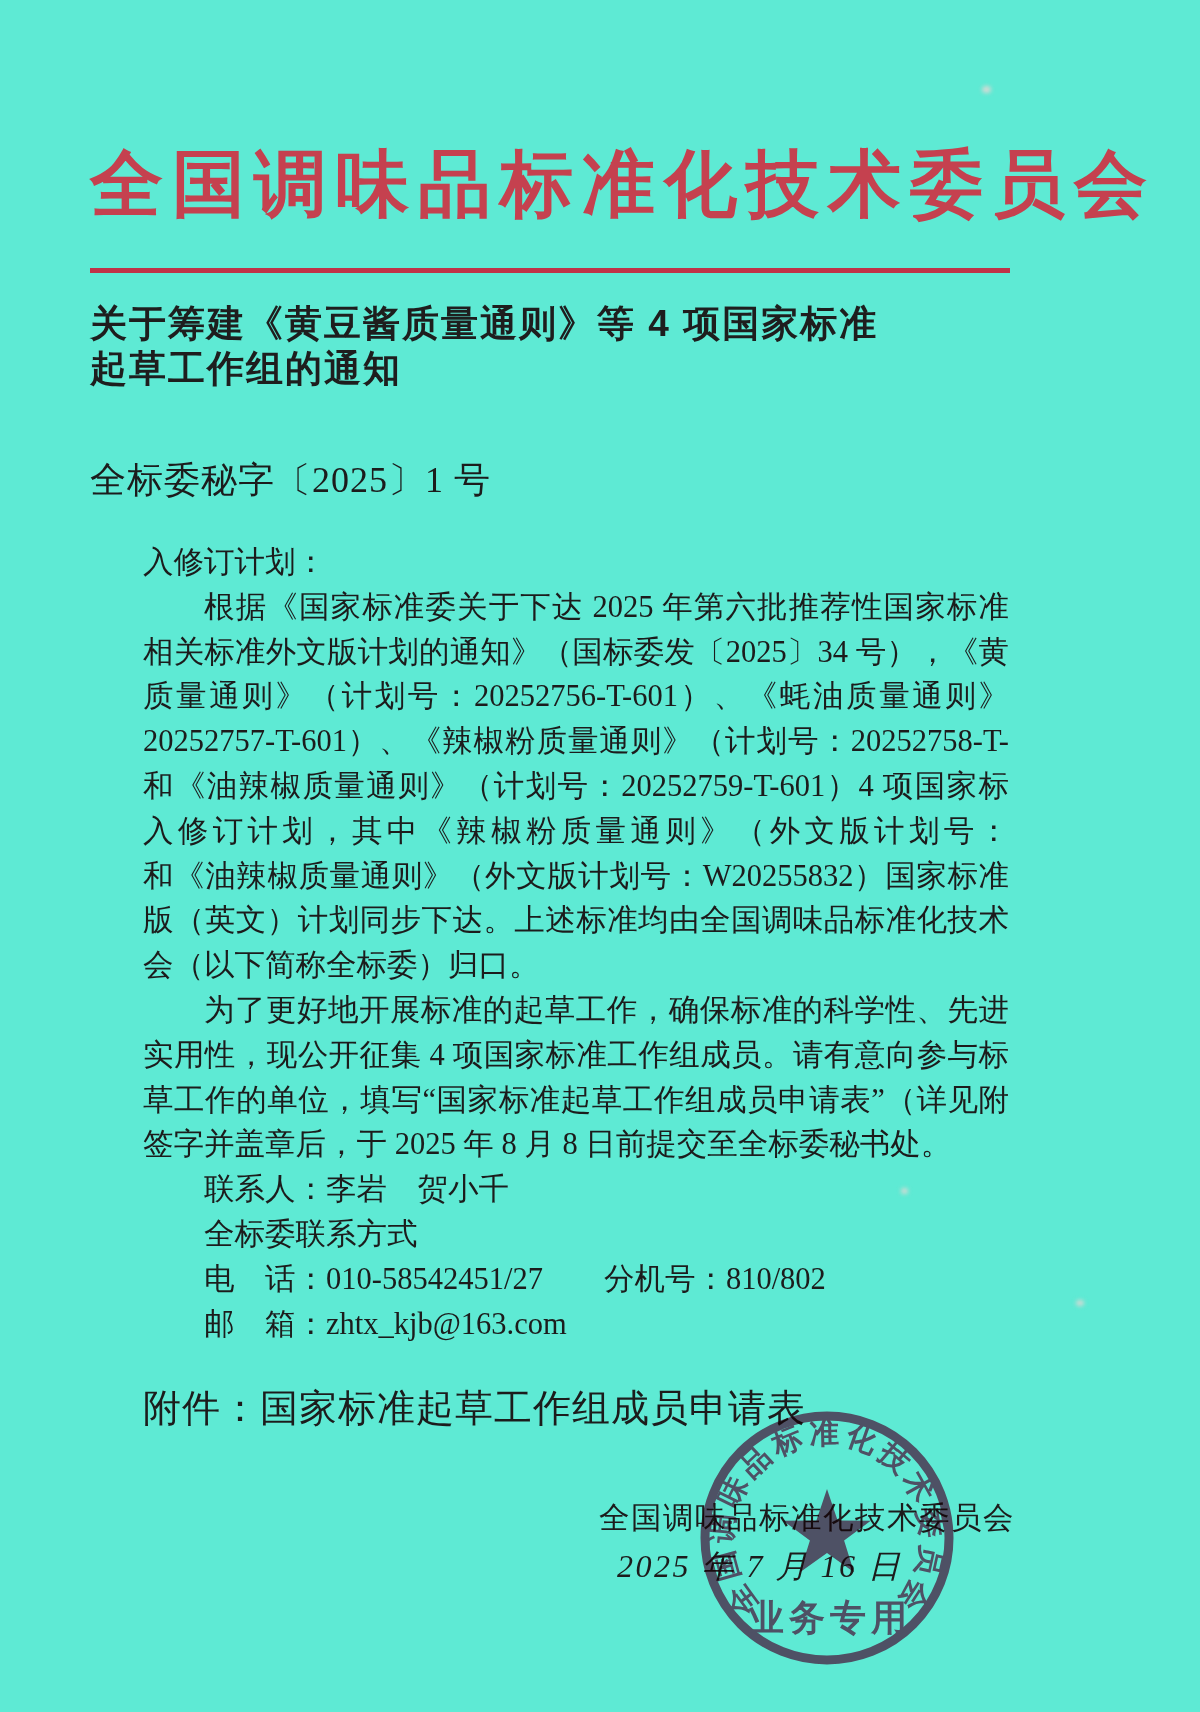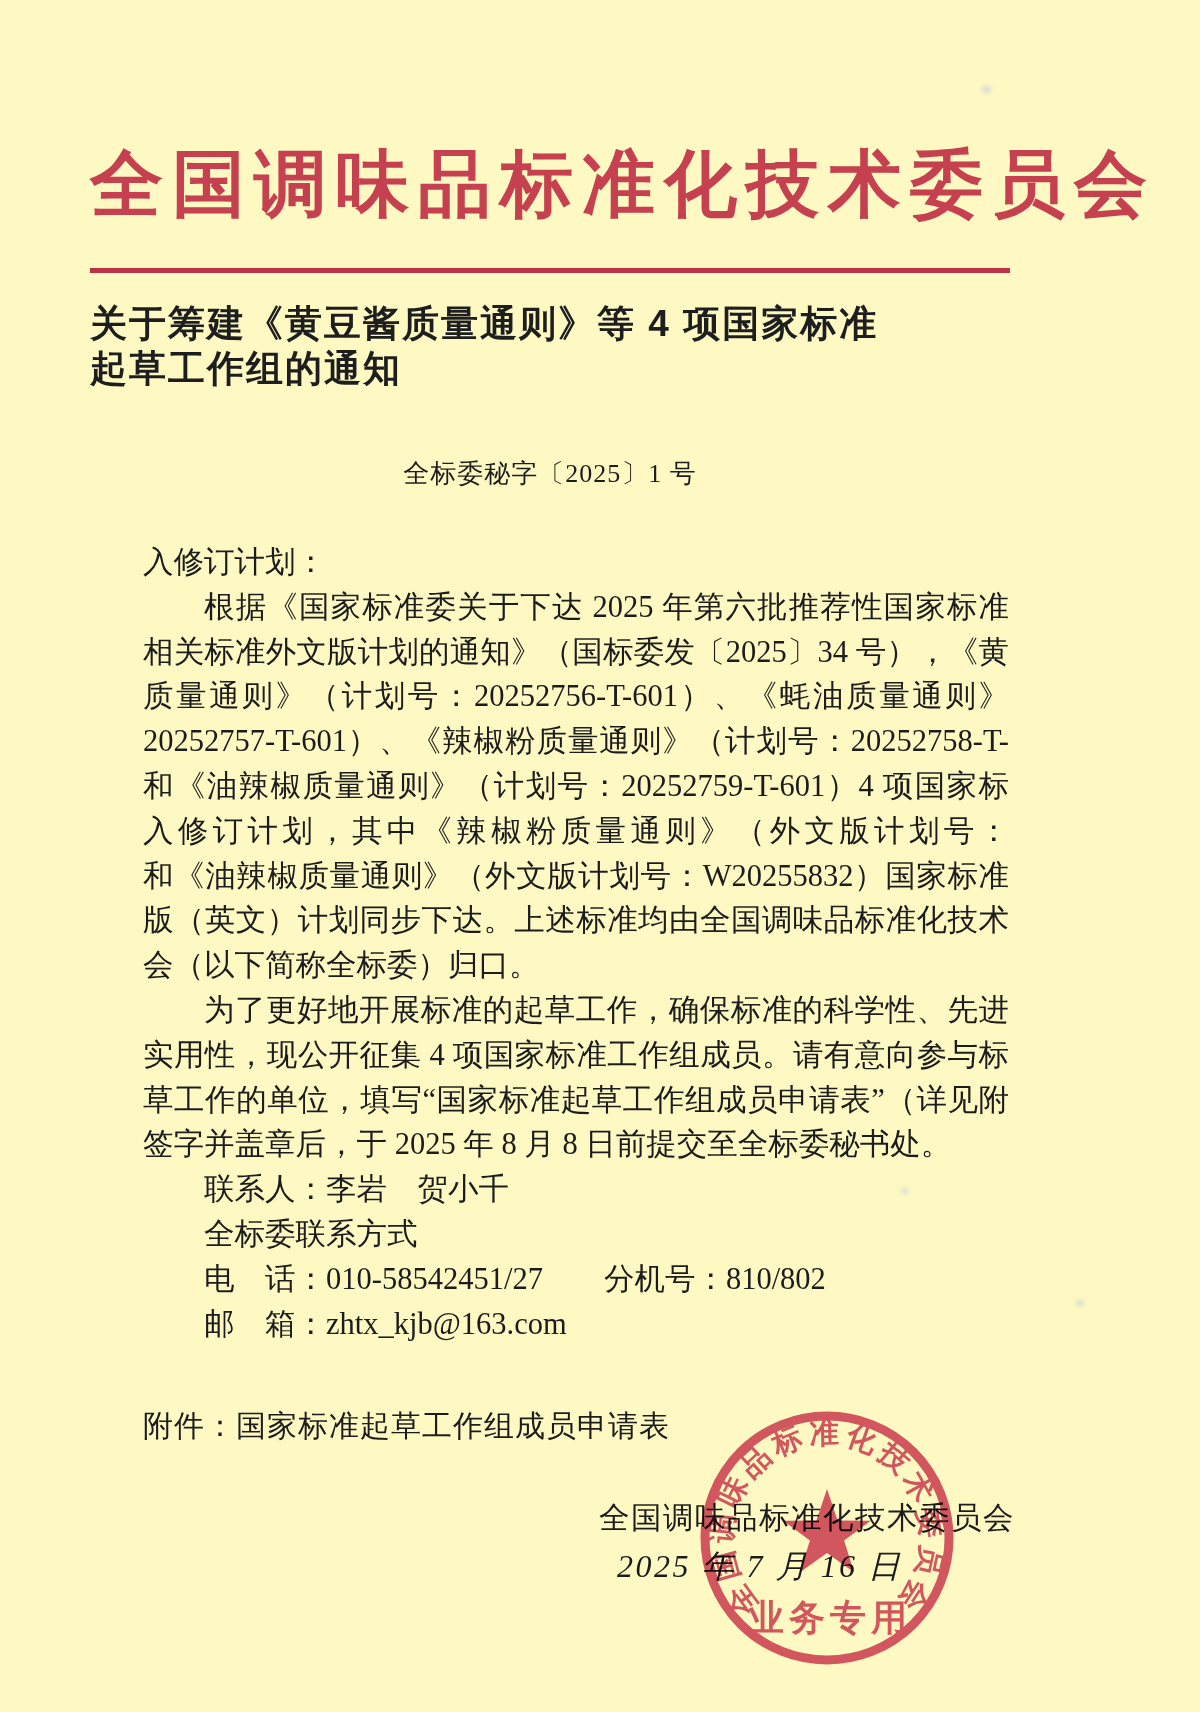--- a/index.html
+++ b/index.html
@@ -1,50 +1,50 @@
 <!DOCTYPE html>
 <html><head>
 <meta charset="utf-8">
 <style>
   html,body { margin:0; padding:0; background:#e8e8e6; }
   .page {
     position:relative; width:1200px; height:1712px; margin:0 auto;
-    background:#fef9c3; overflow:hidden;
+    background:#5eead4; overflow:hidden;
     font-family:"Liberation Serif", serif; color:#1c1c1c;
   }
   .org-header {
     position:absolute; left:90px; top:136px; width:920px;
     text-align:center; white-space:nowrap;
     font-family:"Liberation Serif", serif; font-weight:bold;
     font-size:73px; letter-spacing:9px; color:var(--header-red);
   }
   .red-rule {
     position:absolute; left:90px; top:268px; width:920px; height:5px;
     background:var(--line-red);
   }
   .doc-title {
     position:absolute; left:90px; width:920px; text-align:left;
     font-family:"Liberation Sans", sans-serif; font-weight:bold;
     font-size:37px; letter-spacing:2px; color:#1e1e1e; white-space:nowrap;
   }
   .doc-title.l1 { top:299px; }
   .doc-title.l2 { top:344px; }
   .doc-number {
-    position:absolute; left:90px; top:456px; width:920px; text-align:center;
-    font-size:26px; letter-spacing:1px;
+    position:absolute; left:90px; top:456px; width:920px; text-align:left;
+    font-size:36px; letter-spacing:1px;
   }
   .body-lines {
     position:absolute; left:143px; top:540px; width:866px;
     font-size:30.5px; line-height:44.8px;
   }
   .bline { height:44.8px; overflow:hidden; }
   .bline.fill { text-align:justify; text-align-last:justify; }
   .bline.ind { text-indent:61px; }
   .attachment-line {
-    position:absolute; left:143px; top:1383px; font-size:30px; letter-spacing:1px;margin-top:23px;
+    position:absolute; left:143px; top:1383px; font-size:38px; letter-spacing:1px;
   }
   .sig-org {
     position:absolute; left:597px; top:1498px; width:420px; text-align:center;
     font-size:30.5px; letter-spacing:1.5px; white-space:nowrap;
   }
   .sig-date {
     position:absolute; left:617px; top:1545px; width:400px; text-align:left;
     font-size:32px; letter-spacing:2.5px; white-space:nowrap;font-style:italic;
   }
   .seal {

